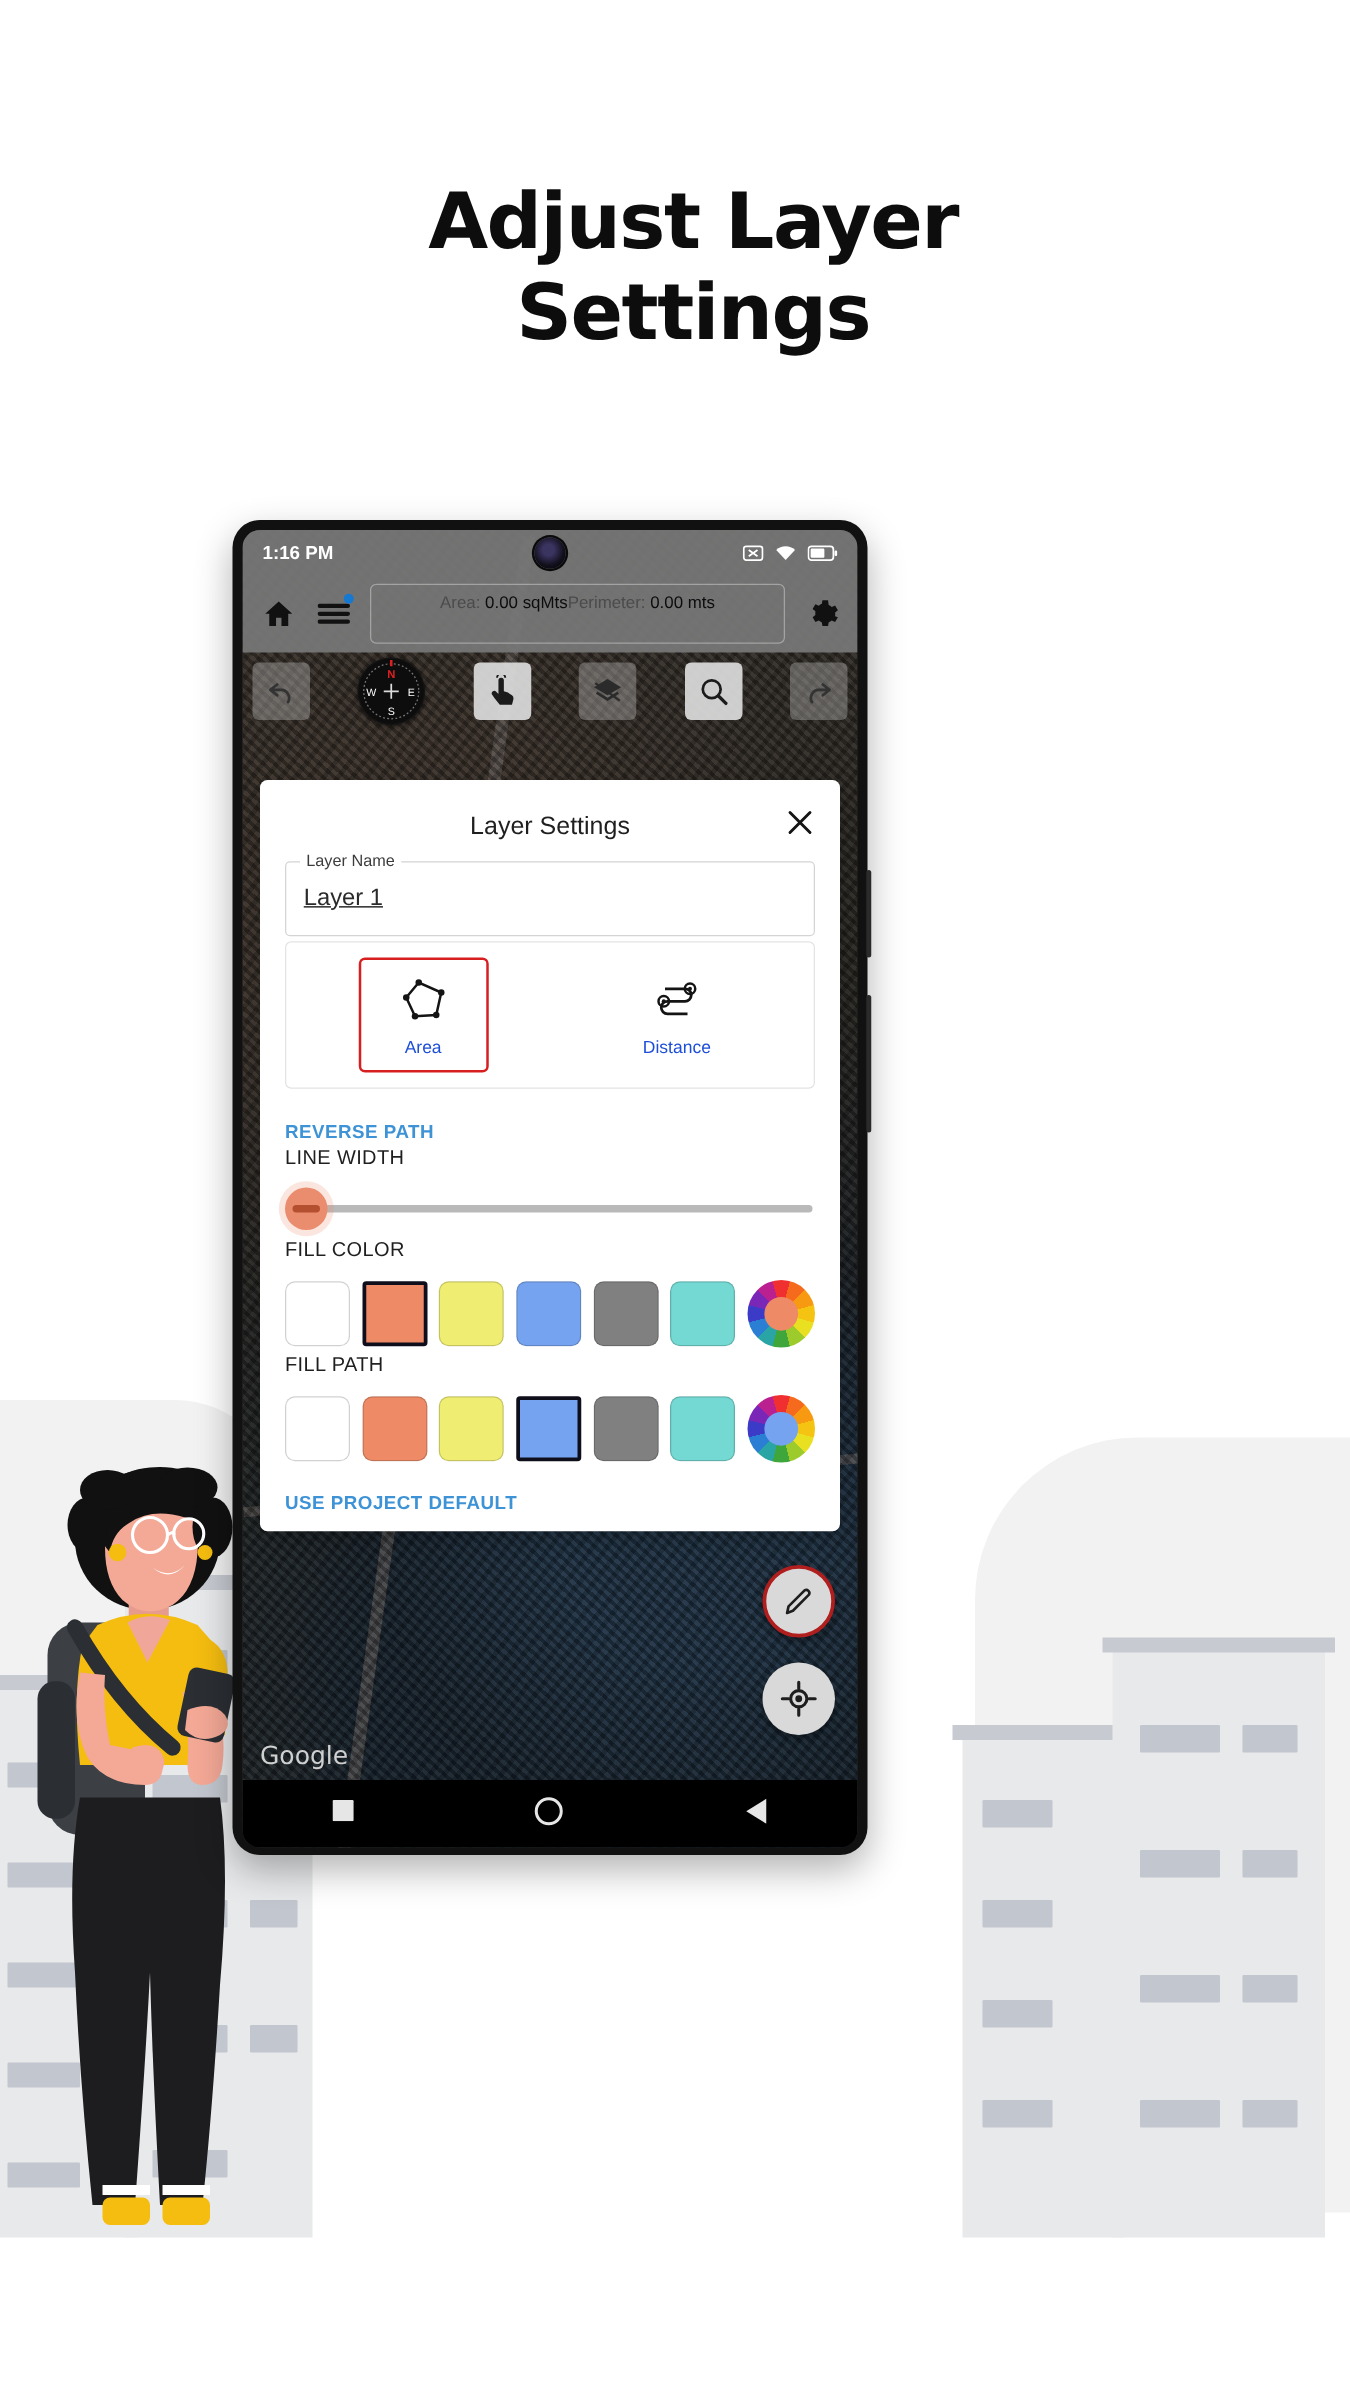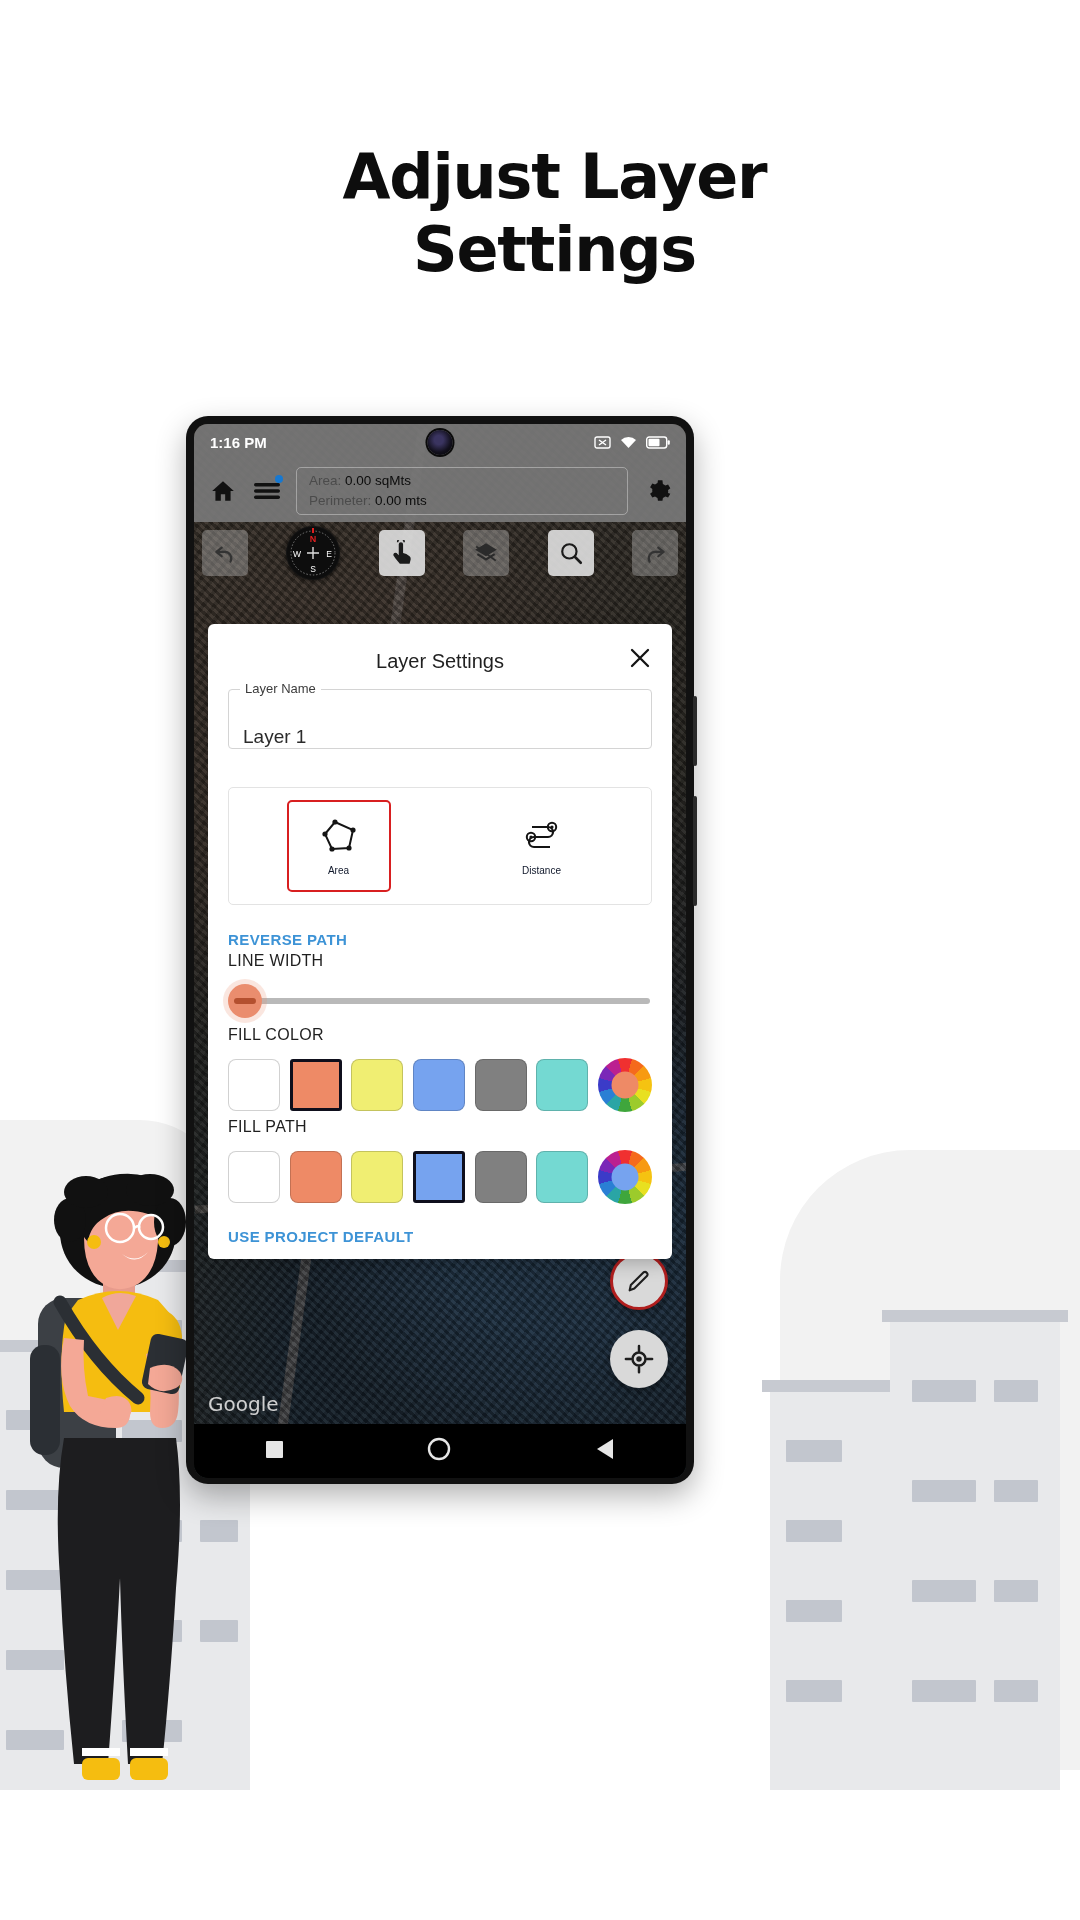--- a/index.html
+++ b/index.html
@@ -124,21 +124,21 @@
   .badge-dot {
     position: absolute; top: -1px; right: -1px;
     width: 8px; height: 8px; border-radius: 50%;
     background: #1778d0;
   }
   .measure-box {
     flex: 1; height: 48px;
     border: 1px solid rgba(255,255,255,.35);
     border-radius: 5px;
     padding: 4px 12px;
-    display: flex; flex-direction: column; justify-content: center;
+    display: flex; flex-direction: row; justify-content: center;
     color: #1d1d1d;
     font-size: 13.5px; line-height: 1.5;
   }
   .measure-box .lbl { color: #4b4b4b; }
   .measure-box .val { font-weight: 500; color: #0c0c0c; }
 
   
   .toolbar {
     position: absolute; top: 98px; left: 0; right: 0; height: 62px;
     display: flex; align-items: center; justify-content: space-between;
@@ -182,23 +182,24 @@
     display: flex; align-items: center; justify-content: center;
   }
   .pad { padding: 0 20px; }
 
   
   .field {
     position: relative;
     border: 1px solid #d4d4d4;
     border-radius: 4px;
     height: 60px;
-    display: flex; align-items: flex-end;
+    display: flex; align-items: center;
     padding: 0 14px;
-    margin-bottom: 38px;
+    margin-bottom: 4px;
+    text-decoration: underline;
   }
   .field-label {
     position: absolute; top: -9px; left: 11px;
     background: #fff; padding: 0 5px;
     font-size: 13px; color: #3c3c3c;
   }
   .field-value { font-size: 19px; color: #2b2b2b; }
 
   
   .shape-card {
@@ -209,21 +210,21 @@
     margin-bottom: 26px;
   }
   .shape-opt {
     width: 104px; height: 92px;
     border-radius: 5px;
     display: flex; flex-direction: column; align-items: center; justify-content: center;
     gap: 9px;
     border: 2px solid transparent;
   }
   .shape-opt.selected { border-color: #d81f20; }
-  .shape-opt .cap { font-size: 10px; color: #0f172a; }
+  .shape-opt .cap { font-size: 14px; color: #1d4ed8; }
 
   
   .link-btn {
     display: block; width: 100%;
     font-size: 15px; font-weight: bold;
     letter-spacing: .4px;
     color: #3d93d6;
   }
 
   .section-label {

